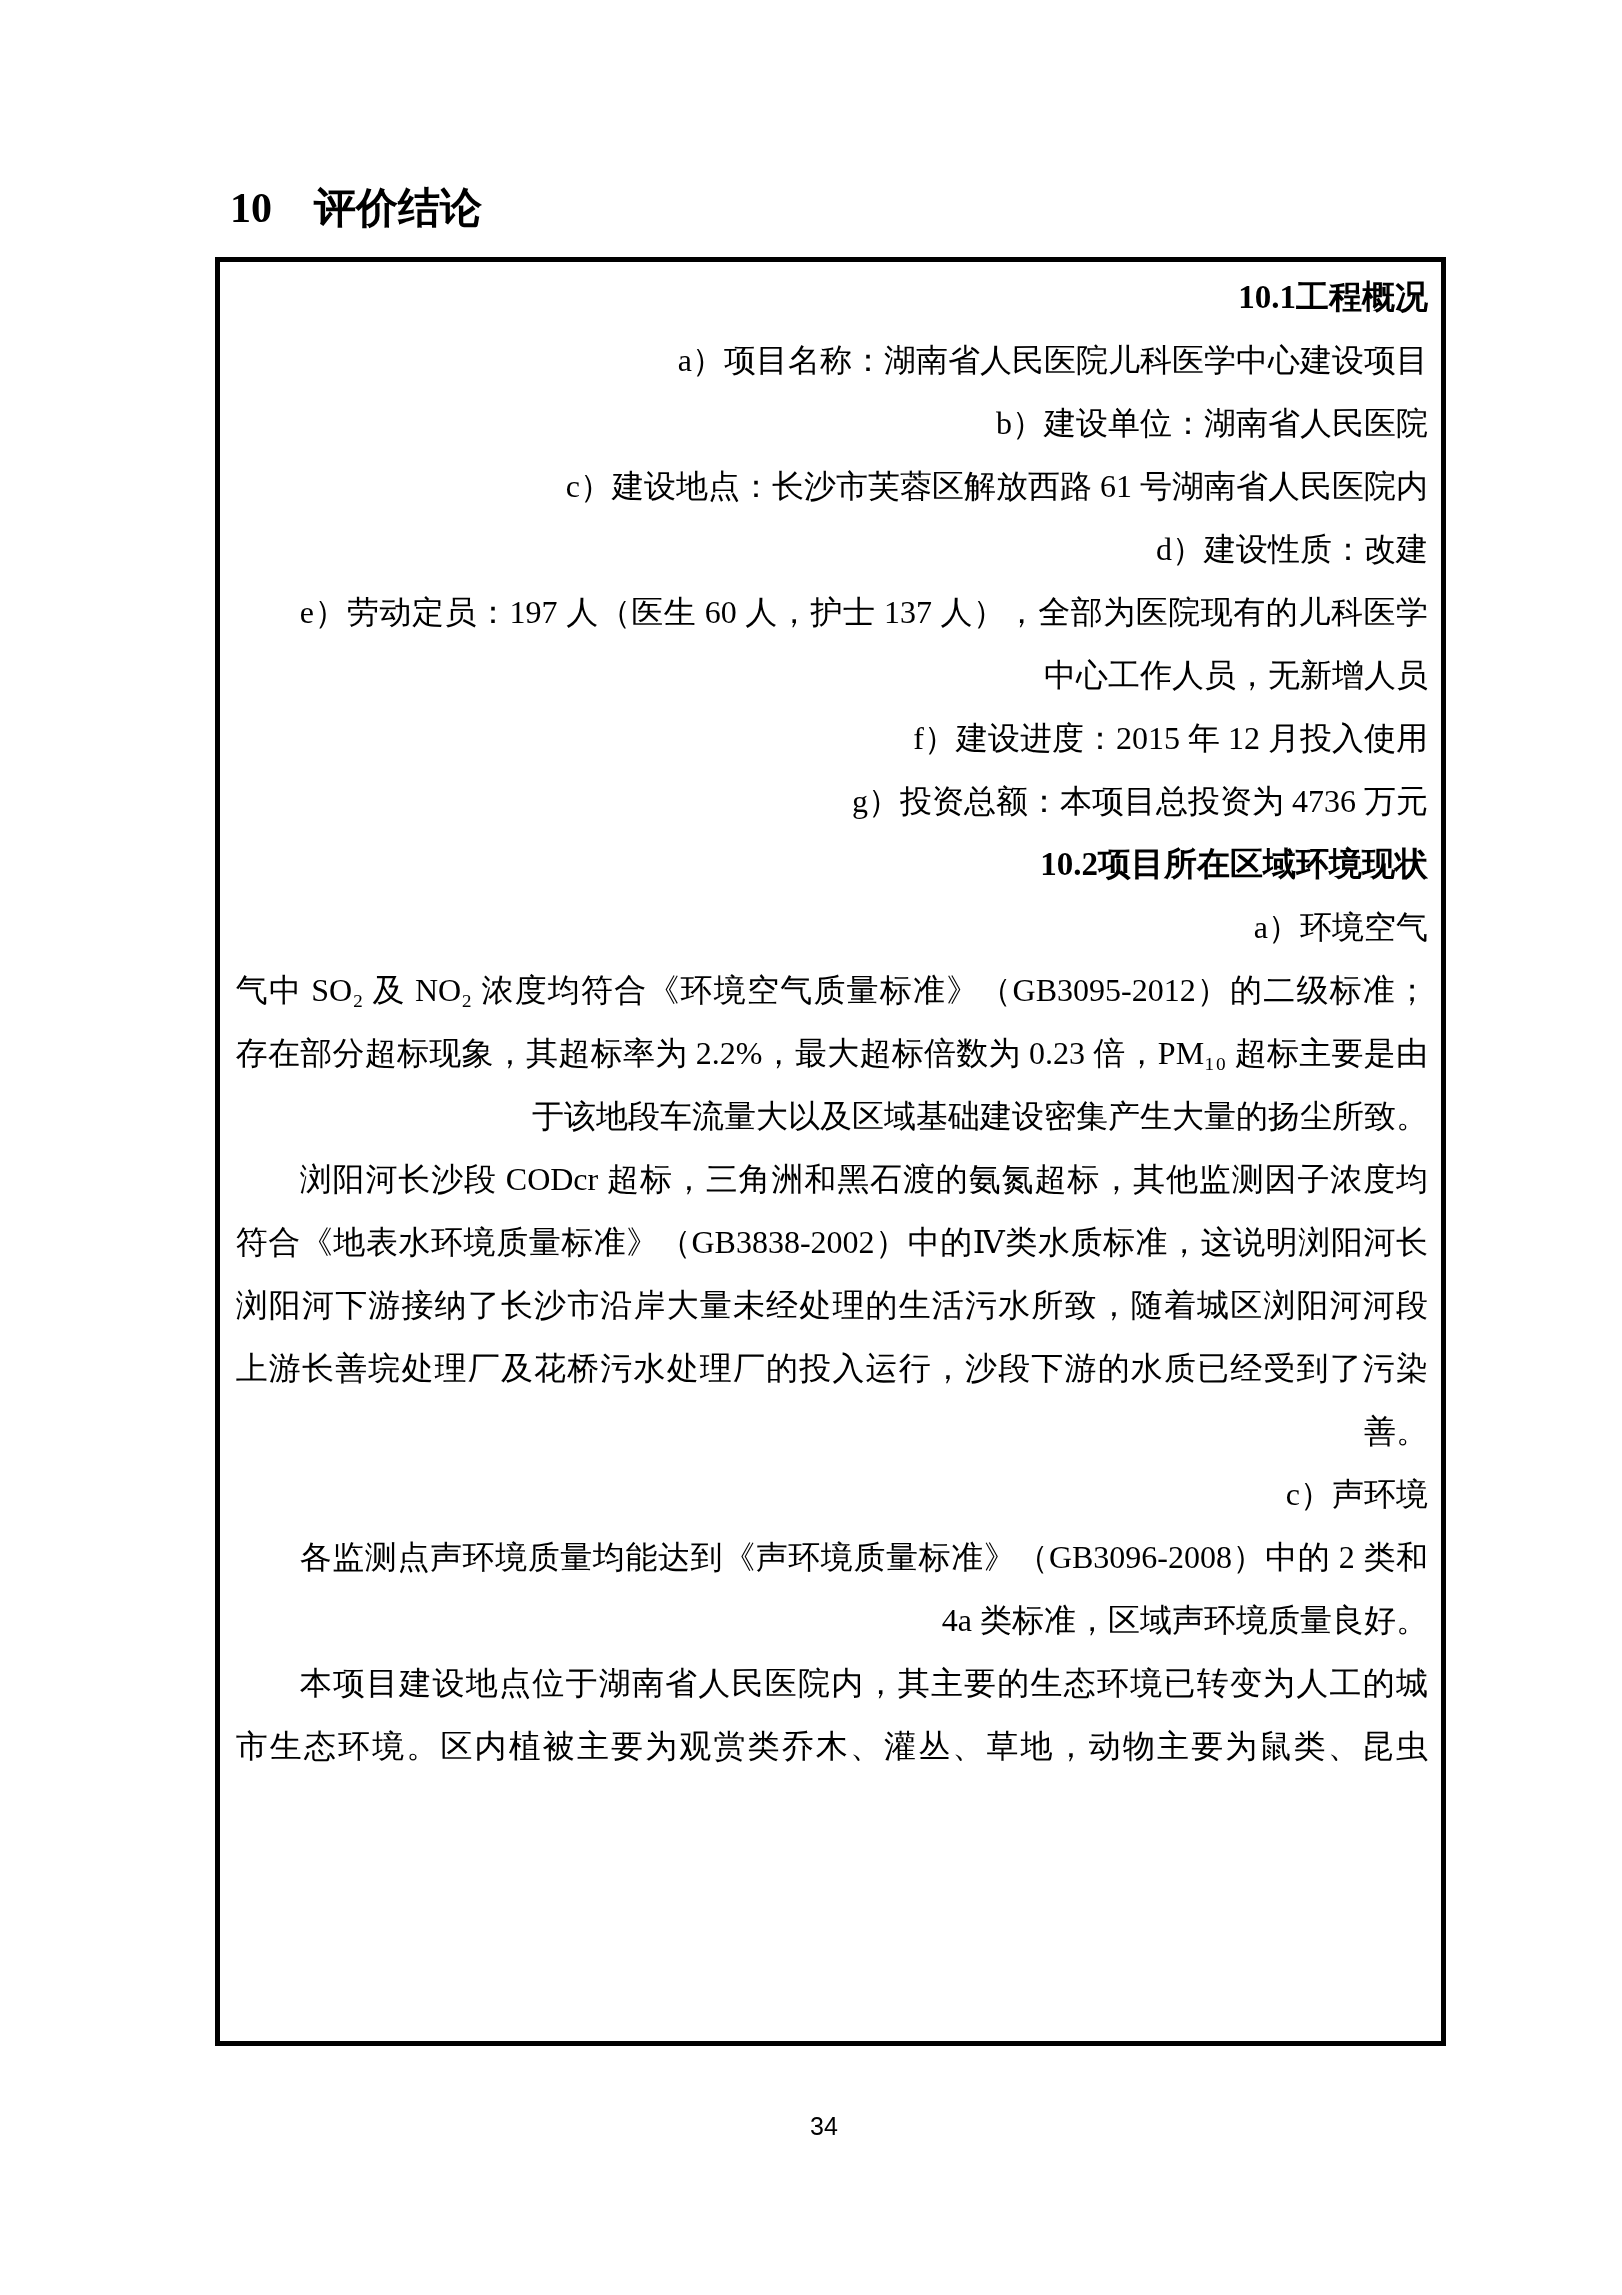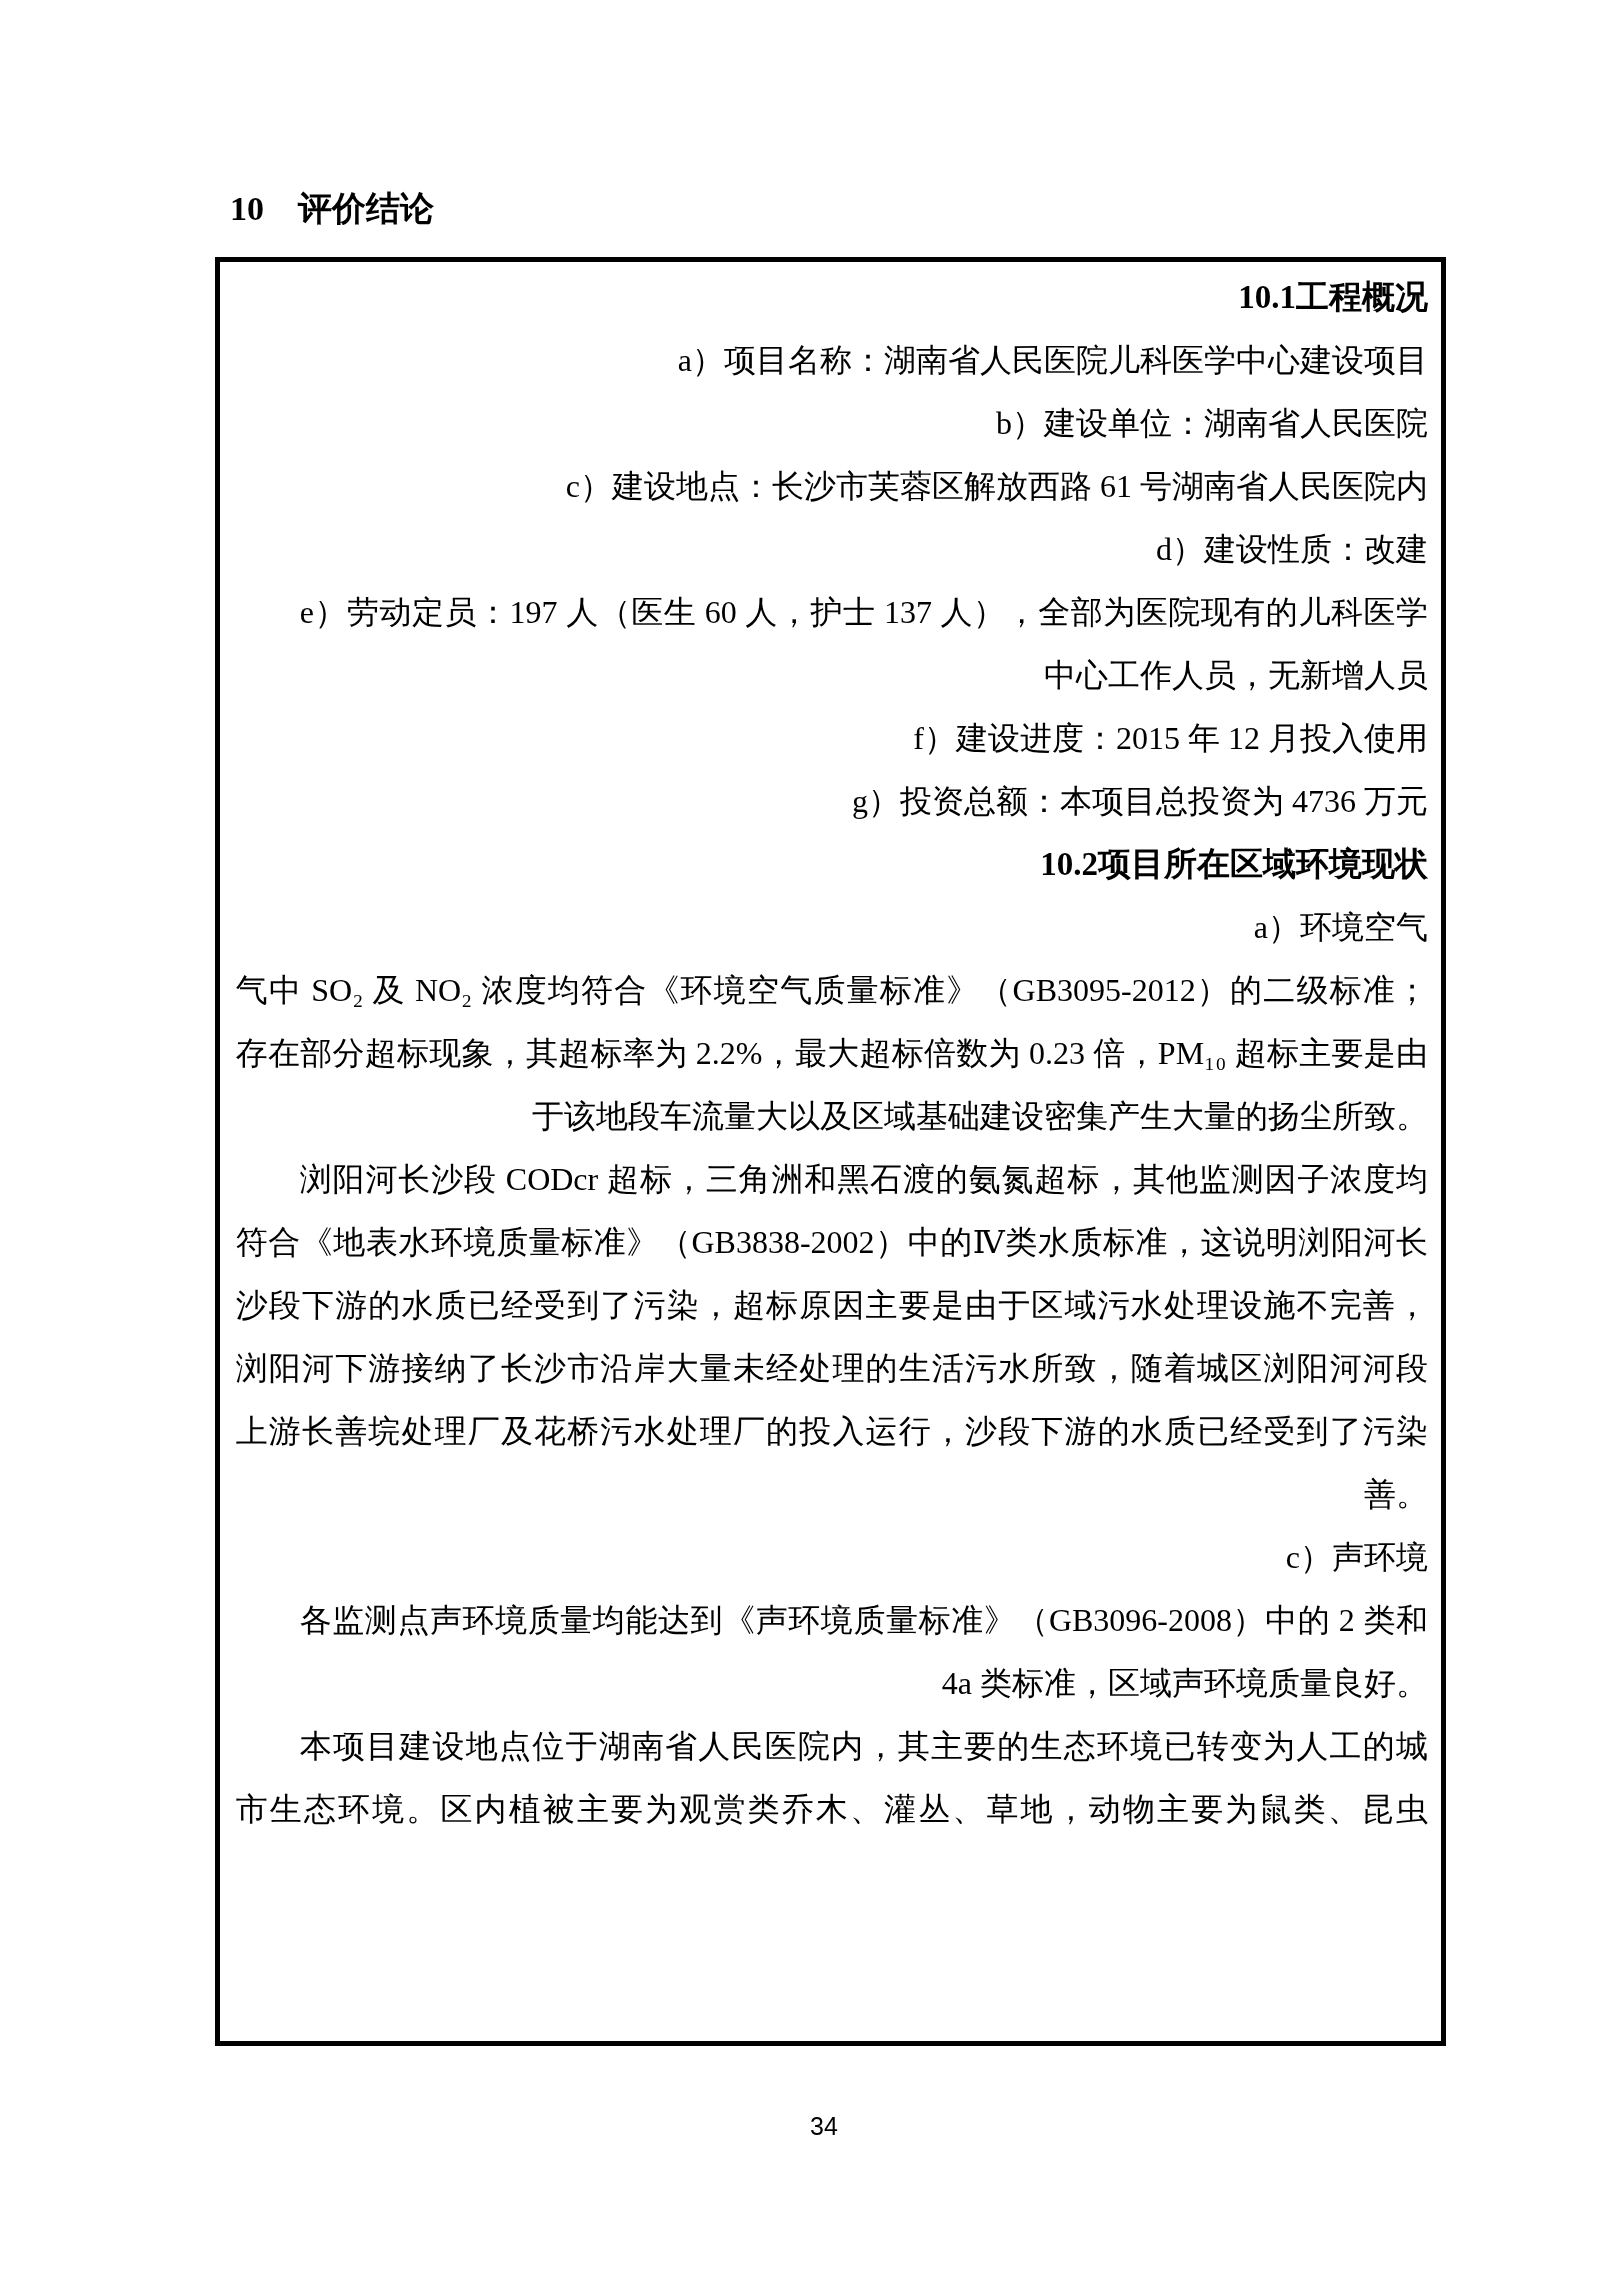--- a/index.html
+++ b/index.html
@@ -11,21 +11,21 @@
     position: relative;
     width: 1622px;
     height: 2295px;
     color: #000;
     font-family: "Liberation Serif", "DejaVu Serif", serif;
   }
   .doc-title {
     position: absolute;
     left: 230px;
     top: 188px;
-    font-size: 34px;
+    font-size: 42px;
     font-weight: bold;
     line-height: 41px;
     white-space: pre;
   }
   .content-box {
     position: absolute;
     left: 215px;
     top: 257px;
     width: 1231px;
     height: 1789px;
@@ -79,21 +79,20 @@
     <div class="line">中心工作人员，无新增人员</div>
     <div class="line indent">f）建设进度：2015 年 12 月投入使用</div>
     <div class="line indent">g）投资总额：本项目总投资为 4736 万元</div>
     <div class="line heading">10.2项目所在区域环境现状</div>
     <div class="line indent">a）环境空气</div>
     <div class="line fill">气中 SO₂ 及 NO₂ 浓度均符合《环境空气质量标准》（GB3095-2012）的二级标准；PM₁₀</div>
     <div class="line fill">存在部分超标现象，其超标率为 2.2%，最大超标倍数为 0.23 倍，PM₁₀ 超标主要是由</div>
     <div class="line">于该地段车流量大以及区域基础建设密集产生大量的扬尘所致。</div>
     <div class="line indent fill">浏阳河长沙段 CODcr 超标，三角洲和黑石渡的氨氮超标，其他监测因子浓度均</div>
     <div class="line fill">符合《地表水环境质量标准》（GB3838-2002）中的Ⅳ类水质标准，这说明浏阳河长</div>
-    <div class="line fill">沙段下游的水质已经受到了污染，超标原因主要是由于区域污水处理设施不完善，</div>
     <div class="line fill">浏阳河下游接纳了长沙市沿岸大量未经处理的生活污水所致，随着城区浏阳河河段</div>
     <div class="line fill">上游长善垸处理厂及花桥污水处理厂的投入运行，沙段下游的水质已经受到了污染</div>
     <div class="line">善。</div>
     <div class="line indent">c）声环境</div>
     <div class="line indent fill">各监测点声环境质量均能达到《声环境质量标准》（GB3096-2008）中的 2 类和</div>
     <div class="line">4a 类标准，区域声环境质量良好。</div>
     <div class="line indent fill">本项目建设地点位于湖南省人民医院内，其主要的生态环境已转变为人工的城</div>
     <div class="line fill">市生态环境。区内植被主要为观赏类乔木、灌丛、草地，动物主要为鼠类、昆虫</div>
   </div>
 

